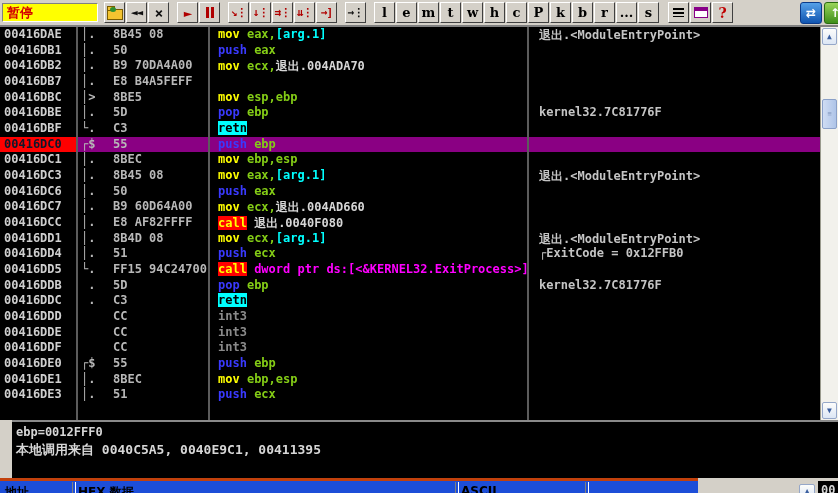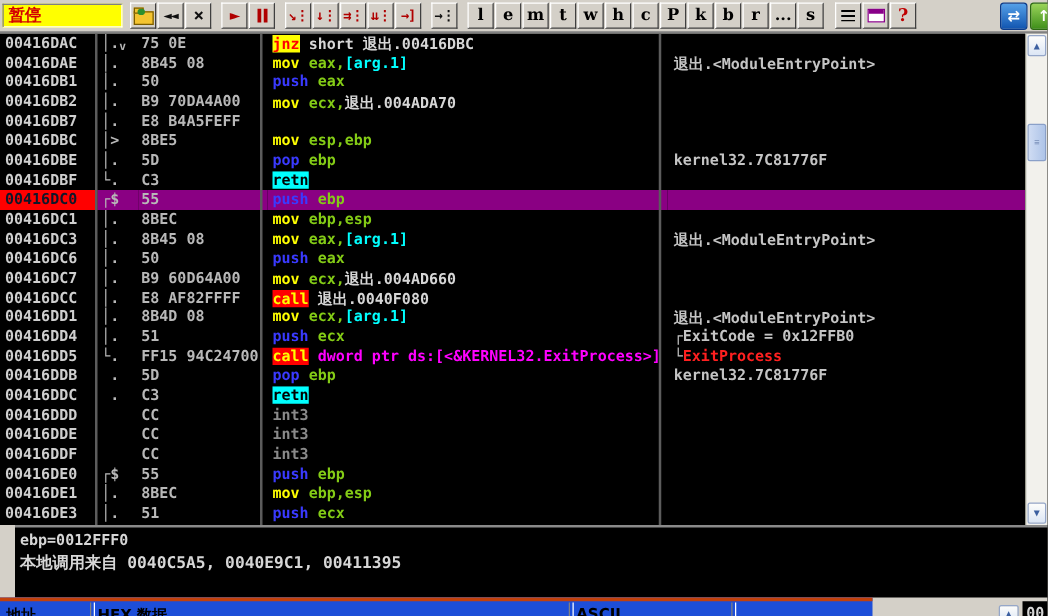--- a/index.html
+++ b/index.html
@@ -11,21 +11,21 @@
   
   .toolbar{
     position:absolute;top:0;left:0;width:838px;height:27px;
     background:#d4d0c8;border-bottom:2px solid #808080;
     display:flex;align-items:center;padding-left:2px;box-sizing:border-box;
   }
   .status-box{
     width:90px;height:17px;background:#ffff00;color:#d40000;
     border:1px solid;border-color:#808080 #ffffff #ffffff #808080;
     font:bold 13px "DejaVu Sans",sans-serif;line-height:17px;padding-left:4px;
-    margin-right:6px;flex:none;text-decoration:underline;
+    margin-right:6px;flex:none;
   }
   .tbtn{
     width:21px;height:21px;flex:none;margin-right:1px;
     background:#d4d0c8;border:1px solid;border-color:#ffffff #404040 #404040 #ffffff;
     display:flex;align-items:center;justify-content:center;
     font:bold 12px "DejaVu Sans Mono",monospace;color:#000;cursor:default;
     box-sizing:border-box;
   }
   .tbtn.gap{margin-left:7px}
   .tbtn.red{color:#b00000;font-size:11px;letter-spacing:-1px}
@@ -156,37 +156,36 @@
       </div>
     </div>
   <div class="tb-corner" id="tb-corner">
       <div class="cbtn c-blue">⇄</div>
       <div class="cbtn c-green">↑</div>
     </div>
 </div>
 
 <div class="disasm">
   <div id="rows">
-      <div class="drow"><span class="c-addr">00416DAC</span><span class="c-sym">│.<span class="sv">v</span></span><span class="c-bytes">75 0E</span><span class="c-insn"><span class="hj">jnz</span><span class="w"> short 退出.00416DBC</span></span><span class="c-com"></span></div>
       <div class="drow"><span class="c-addr">00416DAE</span><span class="c-sym">│.</span><span class="c-bytes">8B45 08</span><span class="c-insn"><span class="y">mov </span><span class="g">eax,</span><span class="c">[arg.1]</span></span><span class="c-com"><span class="gy">退出.&lt;ModuleEntryPoint&gt;</span></span></div>
       <div class="drow"><span class="c-addr">00416DB1</span><span class="c-sym">│.</span><span class="c-bytes">50</span><span class="c-insn"><span class="b">push </span><span class="g">eax</span></span><span class="c-com"></span></div>
       <div class="drow"><span class="c-addr">00416DB2</span><span class="c-sym">│.</span><span class="c-bytes">B9 70DA4A00</span><span class="c-insn"><span class="y">mov </span><span class="g">ecx,</span><span class="w">退出.004ADA70</span></span><span class="c-com"></span></div>
       <div class="drow"><span class="c-addr">00416DB7</span><span class="c-sym">│.</span><span class="c-bytes">E8 B4A5FEFF</span><span class="c-com"></span></div>
       <div class="drow"><span class="c-addr">00416DBC</span><span class="c-sym">│&gt;</span><span class="c-bytes">8BE5</span><span class="c-insn"><span class="y">mov </span><span class="g">esp,ebp</span></span><span class="c-com"></span></div>
       <div class="drow"><span class="c-addr">00416DBE</span><span class="c-sym">│.</span><span class="c-bytes">5D</span><span class="c-insn"><span class="b">pop </span><span class="g">ebp</span></span><span class="c-com"><span class="gy">kernel32.7C81776F</span></span></div>
       <div class="drow"><span class="c-addr">00416DBF</span><span class="c-sym">└.</span><span class="c-bytes">C3</span><span class="c-insn"><span class="hr">retn</span></span><span class="c-com"></span></div>
       <div class="drow sel"><span class="c-addr">00416DC0</span><span class="c-sym">┌$</span><span class="c-bytes">55</span><span class="c-insn"><span class="b">push </span><span class="g">ebp</span></span><span class="c-com"></span></div>
       <div class="drow"><span class="c-addr">00416DC1</span><span class="c-sym">│.</span><span class="c-bytes">8BEC</span><span class="c-insn"><span class="y">mov </span><span class="g">ebp,esp</span></span><span class="c-com"></span></div>
       <div class="drow"><span class="c-addr">00416DC3</span><span class="c-sym">│.</span><span class="c-bytes">8B45 08</span><span class="c-insn"><span class="y">mov </span><span class="g">eax,</span><span class="c">[arg.1]</span></span><span class="c-com"><span class="gy">退出.&lt;ModuleEntryPoint&gt;</span></span></div>
       <div class="drow"><span class="c-addr">00416DC6</span><span class="c-sym">│.</span><span class="c-bytes">50</span><span class="c-insn"><span class="b">push </span><span class="g">eax</span></span><span class="c-com"></span></div>
       <div class="drow"><span class="c-addr">00416DC7</span><span class="c-sym">│.</span><span class="c-bytes">B9 60D64A00</span><span class="c-insn"><span class="y">mov </span><span class="g">ecx,</span><span class="w">退出.004AD660</span></span><span class="c-com"></span></div>
       <div class="drow"><span class="c-addr">00416DCC</span><span class="c-sym">│.</span><span class="c-bytes">E8 AF82FFFF</span><span class="c-insn"><span class="hc">call</span><span class="w"> 退出.0040F080</span></span><span class="c-com"></span></div>
       <div class="drow"><span class="c-addr">00416DD1</span><span class="c-sym">│.</span><span class="c-bytes">8B4D 08</span><span class="c-insn"><span class="y">mov </span><span class="g">ecx,</span><span class="c">[arg.1]</span></span><span class="c-com"><span class="gy">退出.&lt;ModuleEntryPoint&gt;</span></span></div>
       <div class="drow"><span class="c-addr">00416DD4</span><span class="c-sym">│.</span><span class="c-bytes">51</span><span class="c-insn"><span class="b">push </span><span class="g">ecx</span></span><span class="c-com"><span class="gy">┌</span><span class="gy">ExitCode = 0x12FFB0</span></span></div>
-      <div class="drow"><span class="c-addr">00416DD5</span><span class="c-sym">└.</span><span class="c-bytes">FF15 94C24700</span><span class="c-insn"><span class="hc">call</span><span class="w"> </span><span class="m">dword ptr ds:[&lt;&amp;KERNEL32.ExitProcess&gt;]</span></span><span class="c-com"><span class="gy">└</span><span class="rd">ExitProcess</span></span></div>
+      <div class="drow"><span class="c-addr">00416DD5</span><span class="c-sym">└.</span><span class="c-bytes">FF15 94C24700</span><span class="c-insn"><span class="hc">call</span><span class="w"> </span><span class="m">dword ptr ds:[&lt;&amp;KERNEL32.ExitProcess&gt;]</span></span></div>
       <div class="drow"><span class="c-addr">00416DDB</span><span class="c-sym"> .</span><span class="c-bytes">5D</span><span class="c-insn"><span class="b">pop </span><span class="g">ebp</span></span><span class="c-com"><span class="gy">kernel32.7C81776F</span></span></div>
       <div class="drow"><span class="c-addr">00416DDC</span><span class="c-sym"> .</span><span class="c-bytes">C3</span><span class="c-insn"><span class="hr">retn</span></span><span class="c-com"></span></div>
       <div class="drow"><span class="c-addr">00416DDD</span><span class="c-sym"></span><span class="c-bytes">CC</span><span class="c-insn"><span class="i">int3</span></span><span class="c-com"></span></div>
       <div class="drow"><span class="c-addr">00416DDE</span><span class="c-sym"></span><span class="c-bytes">CC</span><span class="c-insn"><span class="i">int3</span></span><span class="c-com"></span></div>
       <div class="drow"><span class="c-addr">00416DDF</span><span class="c-sym"></span><span class="c-bytes">CC</span><span class="c-insn"><span class="i">int3</span></span><span class="c-com"></span></div>
       <div class="drow"><span class="c-addr">00416DE0</span><span class="c-sym">┌$</span><span class="c-bytes">55</span><span class="c-insn"><span class="b">push </span><span class="g">ebp</span></span><span class="c-com"></span></div>
       <div class="drow"><span class="c-addr">00416DE1</span><span class="c-sym">│.</span><span class="c-bytes">8BEC</span><span class="c-insn"><span class="y">mov </span><span class="g">ebp,esp</span></span><span class="c-com"></span></div>
       <div class="drow"><span class="c-addr">00416DE3</span><span class="c-sym">│.</span><span class="c-bytes">51</span><span class="c-insn"><span class="b">push </span><span class="g">ecx</span></span><span class="c-com"></span></div>
     </div>
   <div class="vline" style="left:76px"></div>

